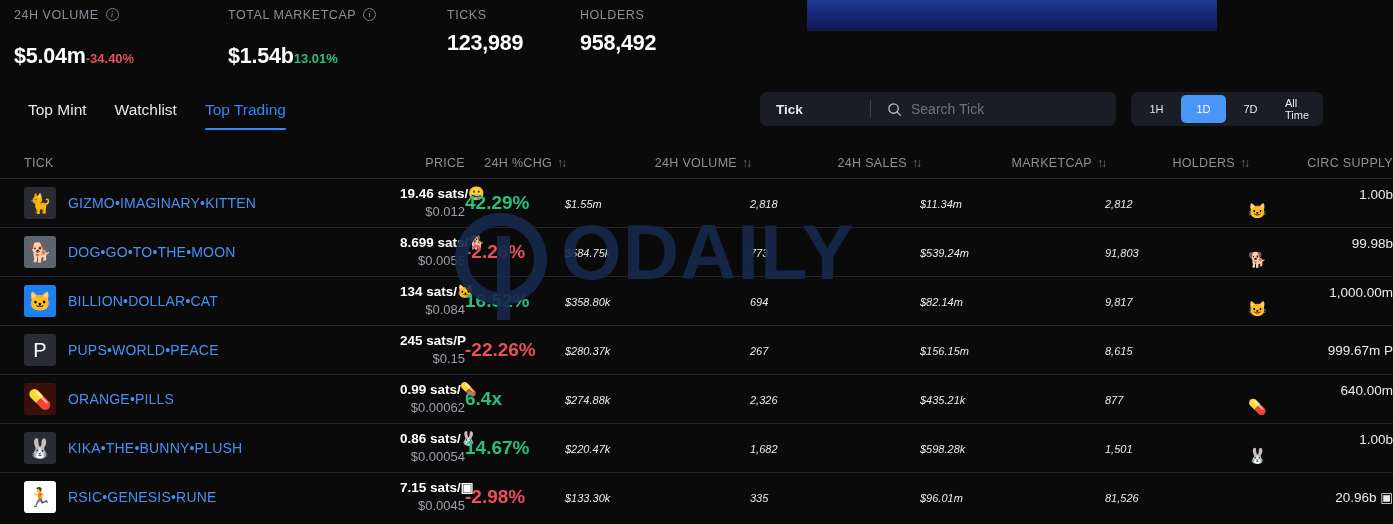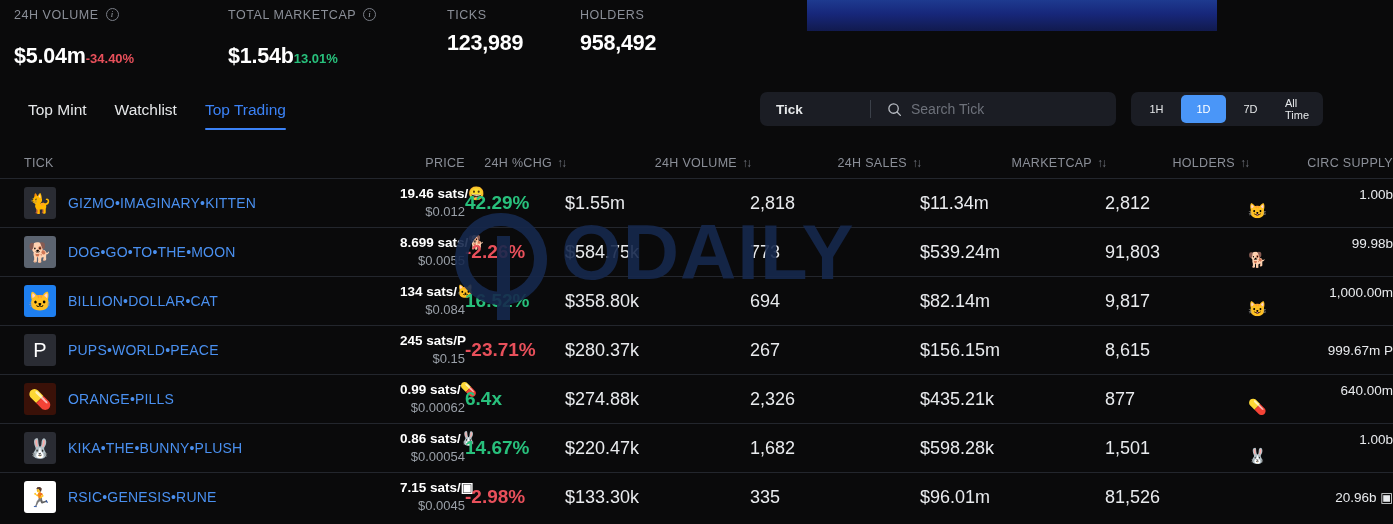--- a/index.html
+++ b/index.html
@@ -115,21 +115,21 @@
     font-size: 19px; overflow: hidden; background: #24262d;
   }
   .tick-name {
     font-size: 14px; color: #4a90f0; letter-spacing: .2px;
     white-space: nowrap; cursor: pointer;
   }
   .price-wrap { text-align: right; line-height: 1.38; padding-right: 0; }
   .price-sats { font-size: 13.5px; font-weight: bold; color: #ffffff; white-space: nowrap; }
   .price-usd  { font-size: 13px; color: #9aa0a8; }
   .chg { font-size: 19px; font-weight: bold; }
-  .num { font-size: 18px; color: #e9ebee; white-space: nowrap; }
+  .num { font-size: 11px; color: #e9ebee; white-space: nowrap; font-style: italic; }
   .supply-val { font-size: 13.5px; color: #e9ebee; white-space: nowrap; display:flex; align-items:center; gap:5px; justify-content: flex-end;}
 
   
   .watermark {
     position: absolute; left: 455px; top: 213px; width: 470px; height: 100px;
     display: flex; align-items: flex-start; gap: 14px;
     pointer-events: none; opacity: .90; z-index: 5;
   }
   .wm-mark {
     width: 92px; height: 92px; border-radius: 50%;
@@ -307,21 +307,21 @@
           <div class="c-tick">
             <div class="avatar" style="background: rgb(42, 44, 51); color: rgb(255, 255, 255); font-size: 20px; font-weight: 500;">P</div>
             <span class="tick-name">PUPS•WORLD•PEACE</span>
           </div>
           <div class="c-price">
             <div class="price-wrap">
               <div class="price-sats">245 sats/P</div>
               <div class="price-usd">$0.15</div>
             </div>
           </div>
-          <div class="c-chg"><span class="chg neg">-23.71%</span></div>
+          <div class="c-chg"><span class="chg neg">-22.26%</span></div>
           <div class="c-vol"><span class="num">$280.37k</span></div>
           <div class="c-sales"><span class="num">267</span></div>
           <div class="c-mcap"><span class="num">$156.15m</span></div>
           <div class="c-hold"><span class="num">8,615</span></div>
           <div class="c-supply">
             <span class="supply-val">999.67m P</span>
           </div>
         </div>
         <div class="row">
           <div class="c-tick">

